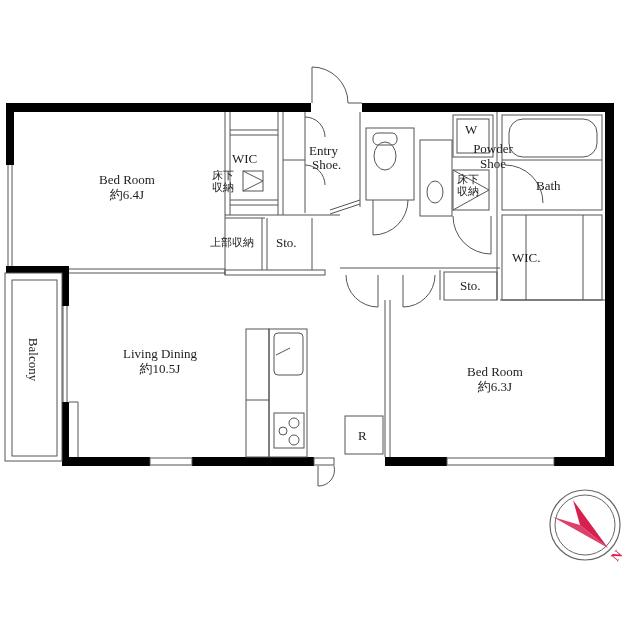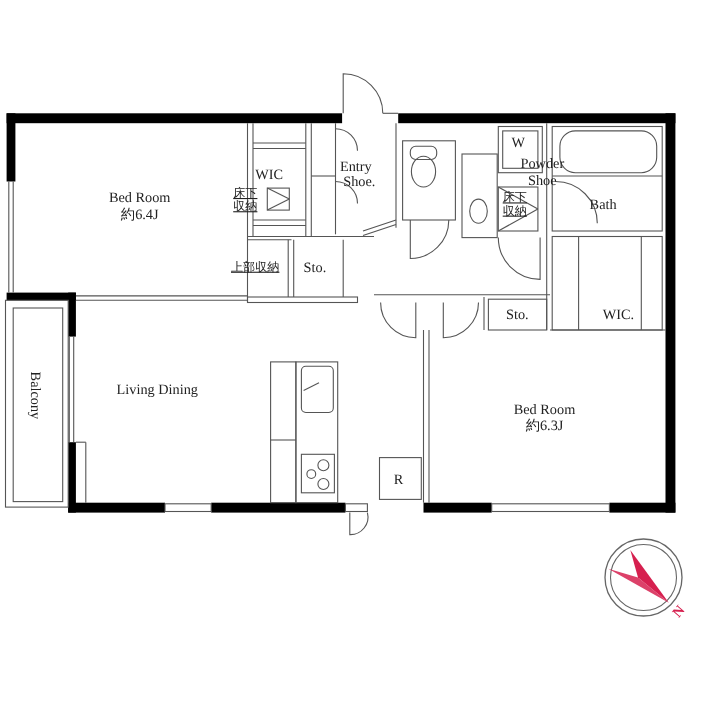--- a/index.html
+++ b/index.html
@@ -1,19 +1,19 @@
 <!DOCTYPE html>
 <html><head>
   <meta charset="utf-8">
   <style>
     html, body { margin: 0; padding: 0; background: #ffffff; }
     body { width: 640px; height: 640px; position: relative; overflow: hidden; font-family: "Liberation Serif", "DejaVu Serif", serif; color: #222; }
     svg { position: absolute; left: 0; top: 0; }
     .lbl { position: absolute; font-size: 13px; line-height: 15px; text-align: center; color: #222; white-space: nowrap; }
-    .lbl.jp { font-family: "DejaVu Sans", sans-serif; font-size: 11px; line-height: 12px; text-decoration: underline; }
+    .lbl.jp { font-family: "DejaVu Sans", sans-serif; font-size: 11px; line-height: 12px; }
     .vert { transform: rotate(90deg); transform-origin: center center; }
   </style>
 </head>
 <body>
 
 <svg width="640" height="640" viewBox="0 0 640 640">
 
   <g fill="#000">
     <rect x="6" y="103" width="305" height="9"></rect>
     <rect x="362" y="103" width="252" height="9"></rect>
@@ -155,25 +155,26 @@
 <div class="lbl" style="left:465px;top:122px;">W</div>
 <div class="lbl" style="left:422px;top:141px;width:46px;margin-left:48px;">
   <div>Powder</div>
   <div>Shoe</div>
 </div>
 <div class="lbl jp" style="left:457px;top:174px;">
   <div>床下</div>
   <div>収納</div>
 </div>
 <div class="lbl" style="left:536px;top:178px;">Bath</div>
-<div class="lbl" style="left:548px;top:250px;margin-top:28px;">WIC.</div>
+<div class="lbl" style="left:512px;top:250px;">WIC.</div>
 <div class="lbl" style="left:460px;top:278px;">Sto.</div>
 
-<div class="lbl" style="left:88px;top:346px;width:110px;">
+<div class="lbl" style="left:105px;top:346px;width:110px;">
   <div>Living Dining</div>
+  <div>約10.5J</div>
 </div>
 
 <div class="lbl vert" style="left:8px;top:352px;width:50px;">Balcony</div>
 
 <div class="lbl" style="left:358px;top:428px;">R</div>
 
 <div class="lbl" style="left:450px;top:364px;width:90px;">
   <div>Bed Room</div>
   <div>約6.3J</div>
 </div>

